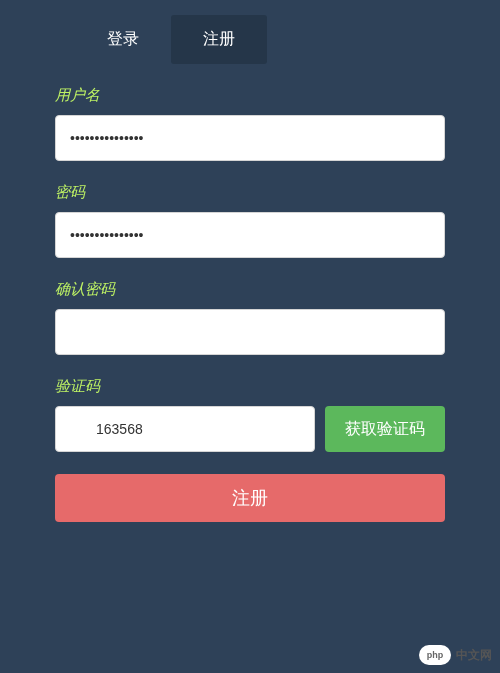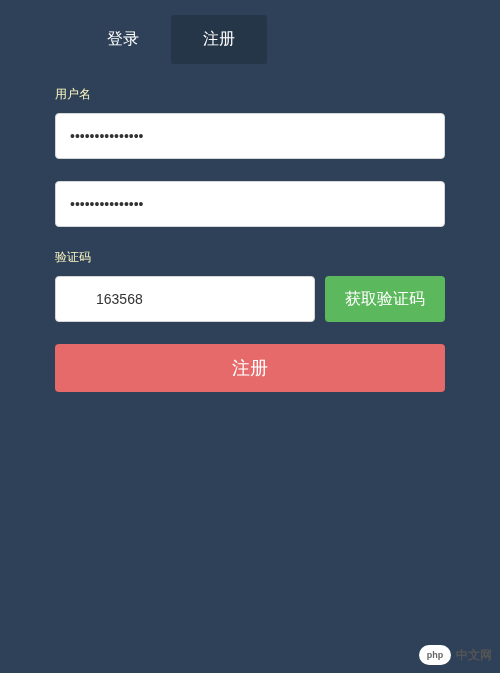--- a/index.html
+++ b/index.html
@@ -29,24 +29,25 @@
       cursor: pointer;
     }
     .tab.active {
       background: #253649;
       border-radius: 3px;
     }
     .form-group {
       margin-top: 22px;
     }
     .form-label {
-      color: #fef9c3;
-      font-size: 12px;
+      color: #bef264;
+      font-size: 15px;
       margin-bottom: 10px;
       display: block;
+      font-style: italic;
     }
     .form-input {
       width: 100%;
       height: 46px;
       border: 1px solid #d5d5d5;
       border-radius: 4px;
       background: #fff;
       padding: 0 14px;
       font-size: 14px;
       color: #333;
@@ -115,23 +116,28 @@
     <div class="tab">登录</div>
     <div class="tab active">注册</div>
   </div>
 
   <div class="form-group">
     <label class="form-label">用户名</label>
     <input type="text" class="form-input" value="•••••••••••••••" style="">
   </div>
 
   <div class="form-group">
+    <label class="form-label">密码</label>
     <input type="text" class="form-input" value="•••••••••••••••" style="">
   </div>
 
+  <div class="form-group">
+    <label class="form-label">确认密码</label>
+    <input type="text" class="form-input" value="" style="">
+  </div>
 
   <div class="form-group">
     <label class="form-label">验证码</label>
     <div class="captcha-row">
       <input type="text" class="form-input" value="163568" style="">
       <button class="btn-captcha">获取验证码</button>
     </div>
   </div>
 
   <button class="btn-submit">注册</button>

